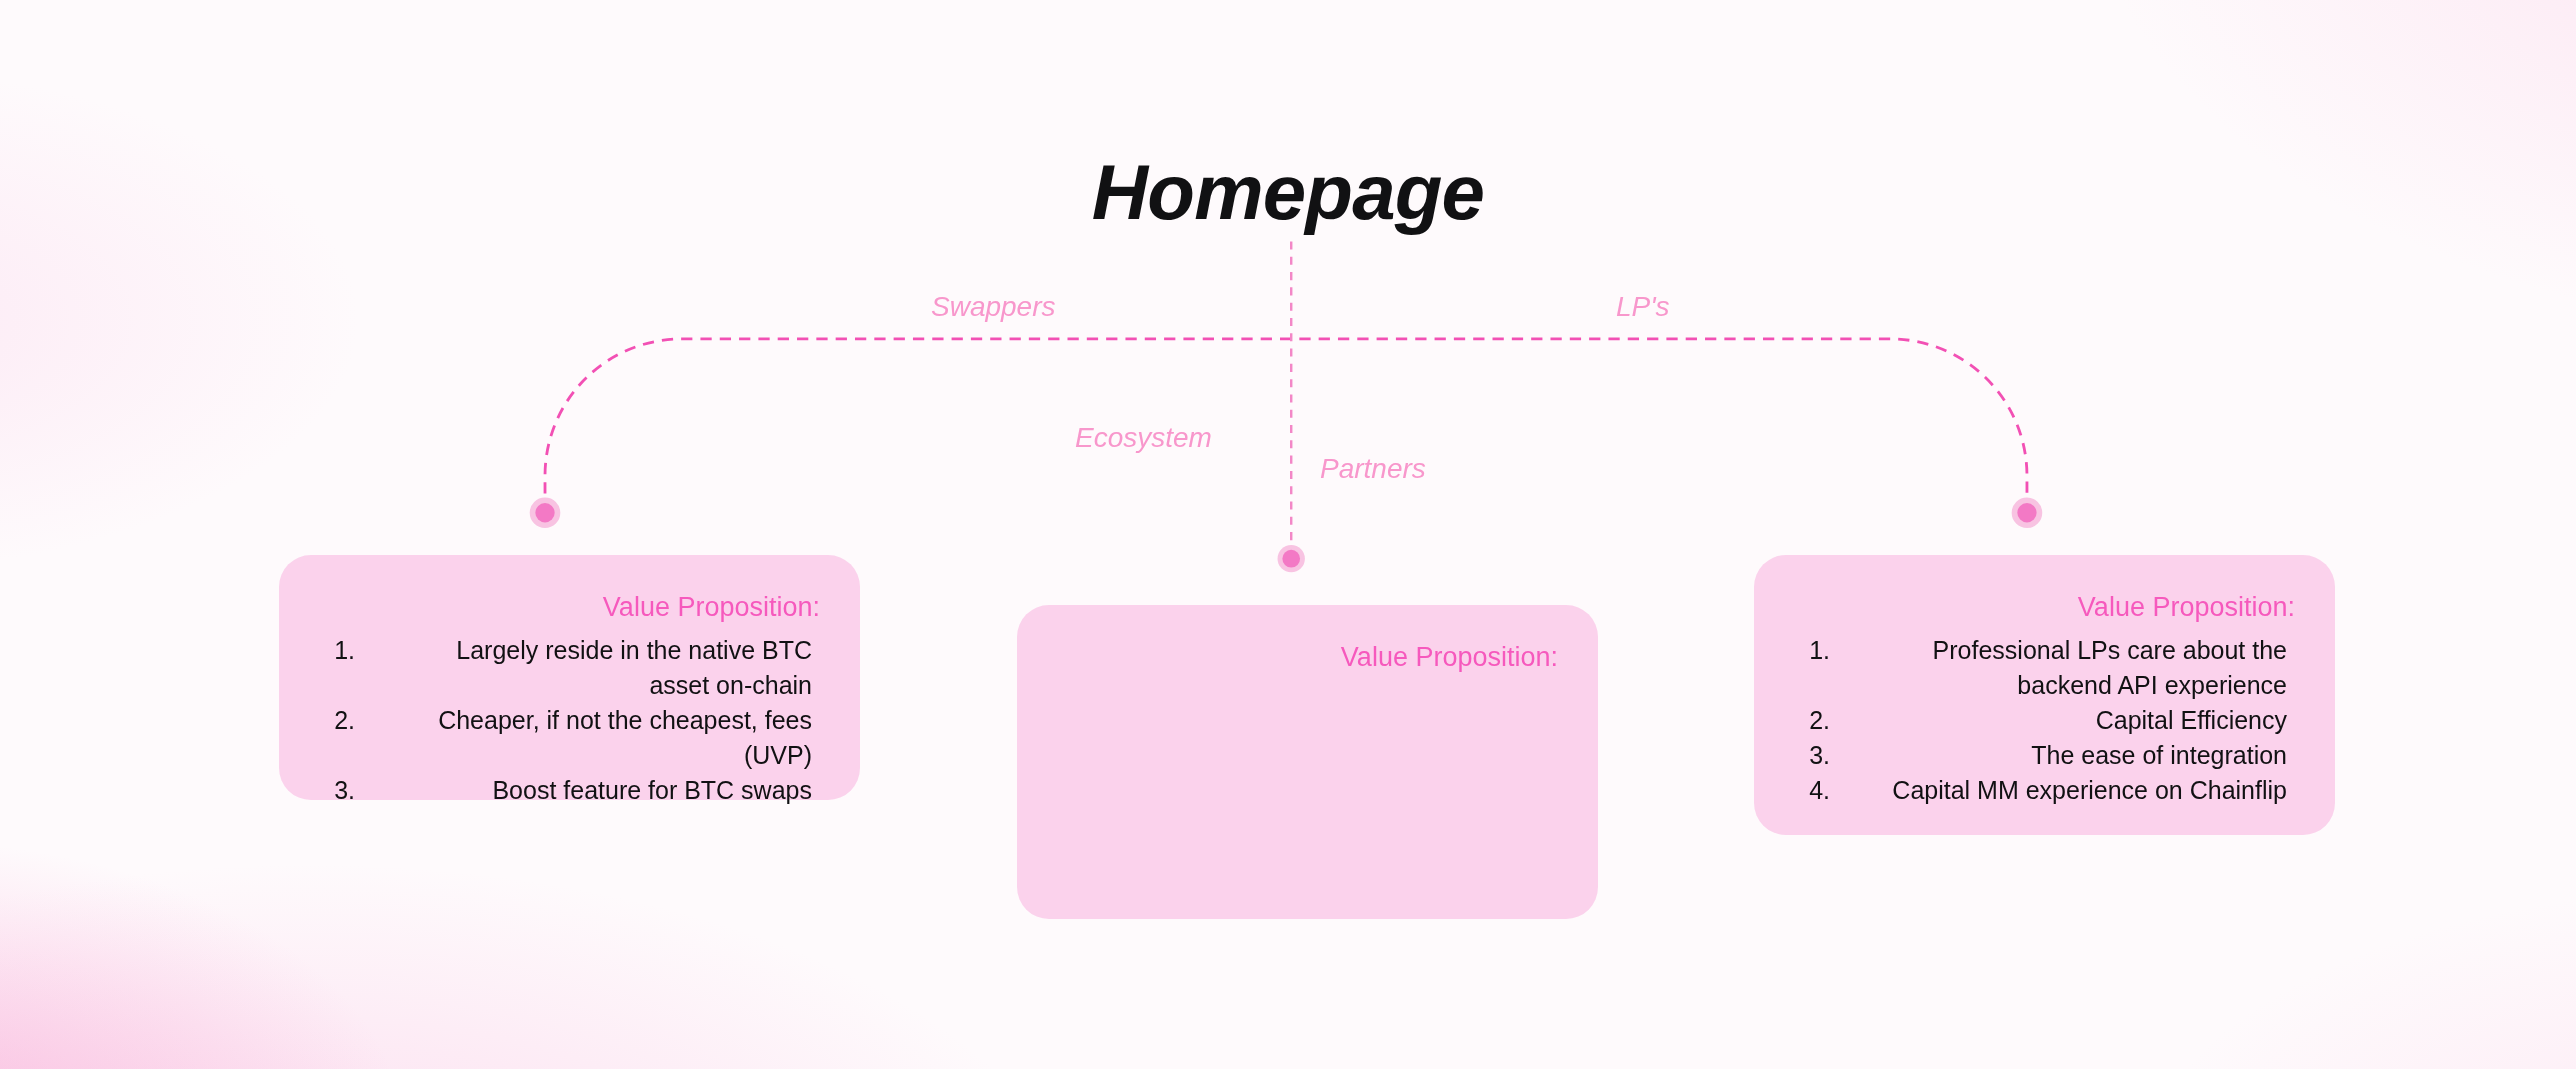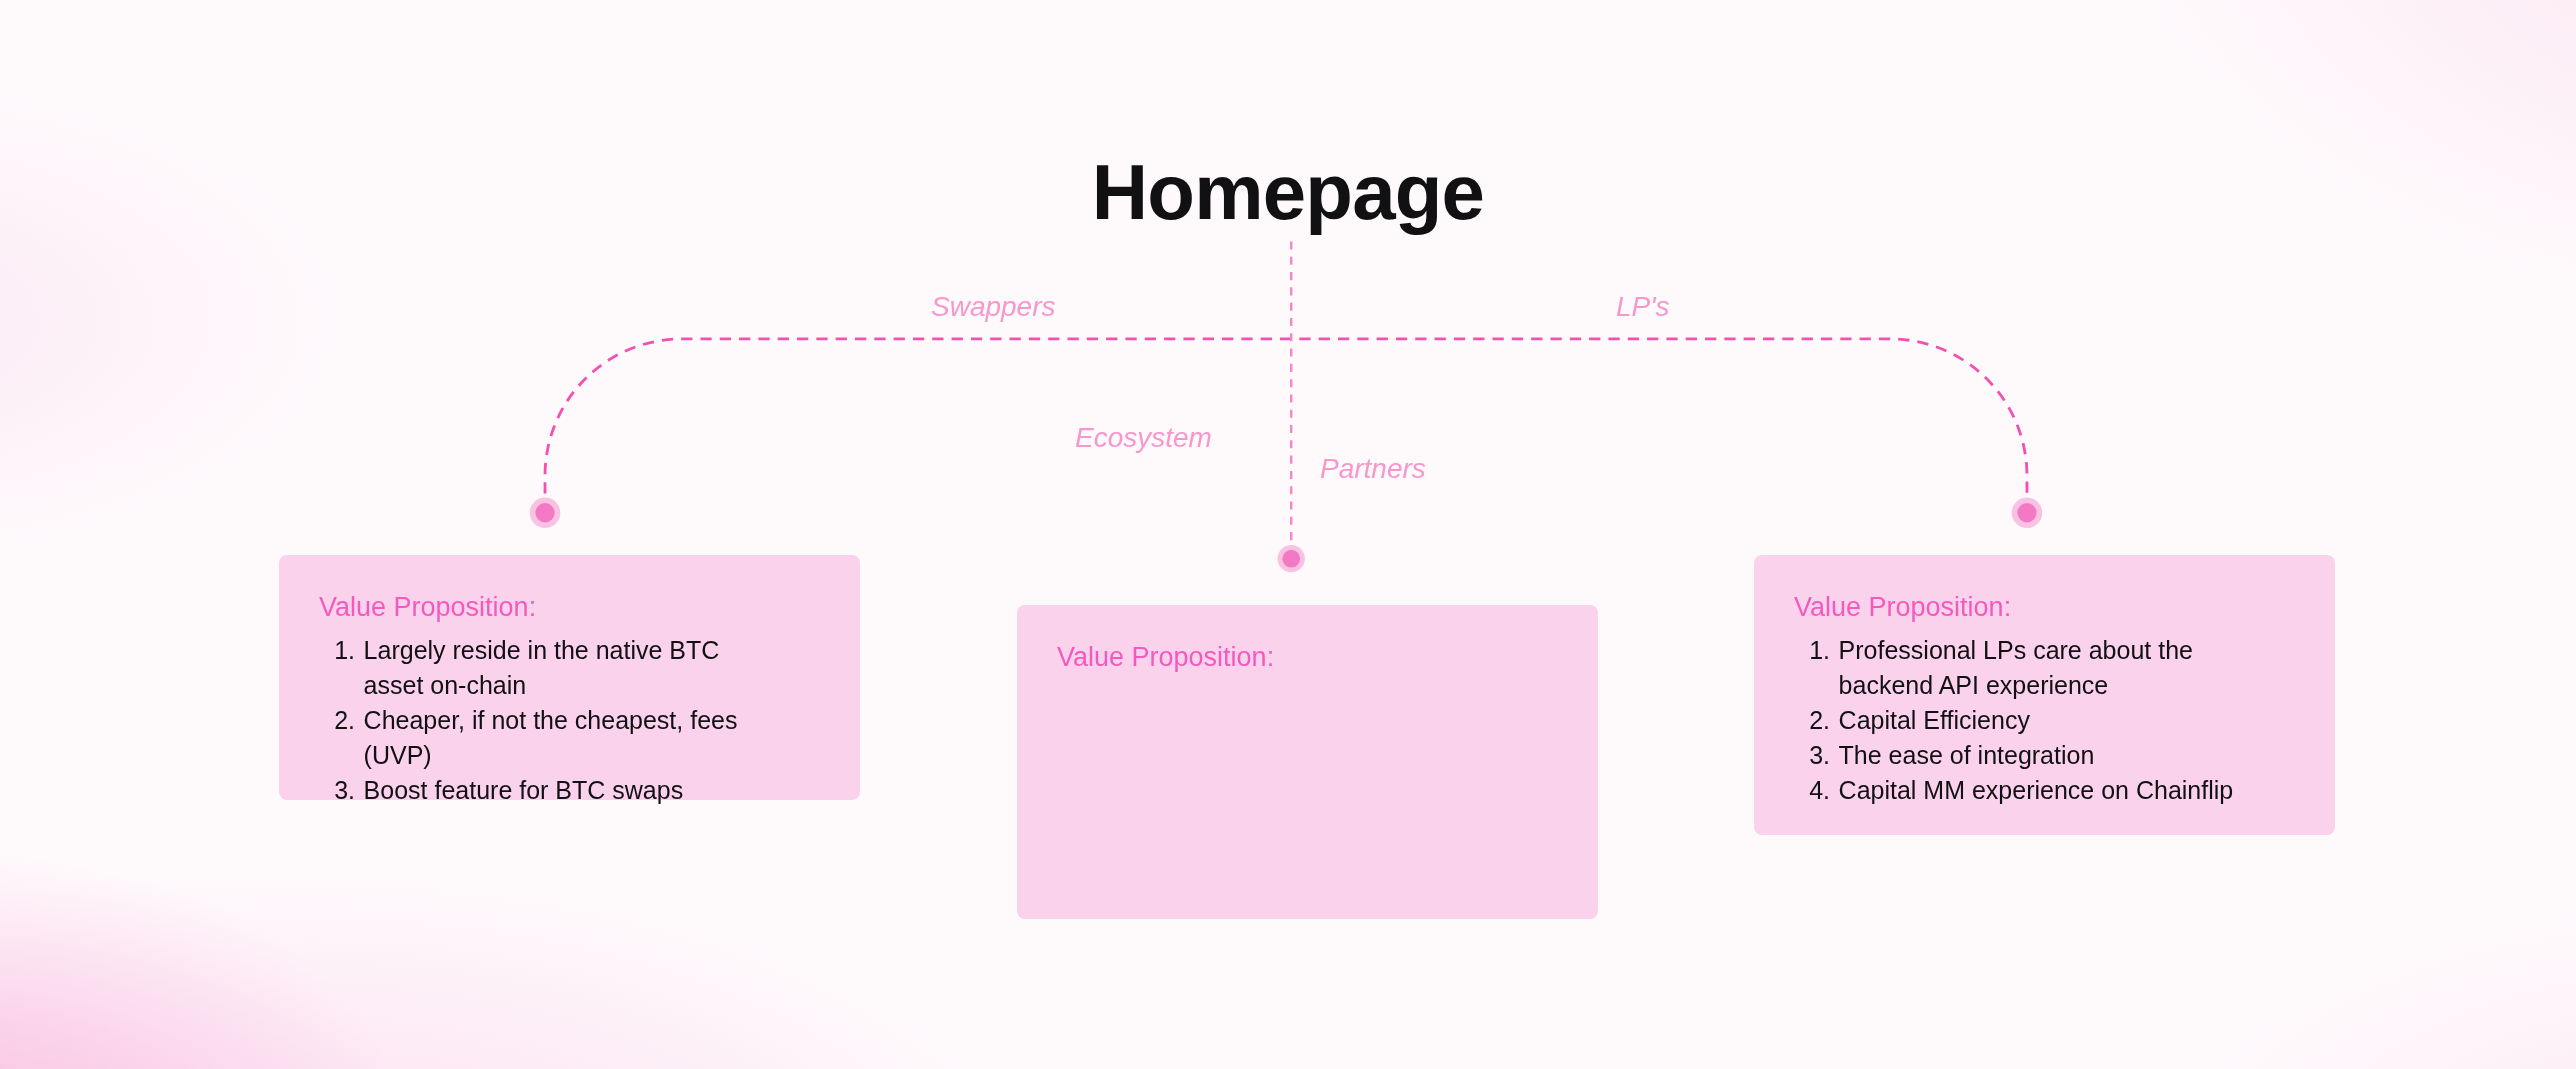--- a/index.html
+++ b/index.html
@@ -12,38 +12,40 @@
       radial-gradient(1369px 765px at 114% -12%, rgba(250,203,229,0.55), rgba(250,203,229,0) 62%),
       radial-gradient(1006px 515px at 106% 112%, rgba(250,195,226,0.33), rgba(250,195,226,0) 60%),
       radial-gradient(886px 435px at -6% 30%, rgba(251,214,236,0.45), rgba(251,214,236,0) 58%),
       #fefafc;
   }
   .page-title{
     position:absolute;left:0;top:147px;width:100%;
     text-align:center;
     font-size:78px;font-weight:700;letter-spacing:-0.8px;
     color:var(--text-dark);
+    font-style:italic;
   }
   .connector-svg{position:absolute;left:0;top:0;}
   .bracket-path{fill:none;stroke:var(--line-pink);stroke-width:3.5;stroke-dasharray:14 10;}
   .center-path{fill:none;stroke:var(--line-pink-light);stroke-width:3;stroke-dasharray:10 9;}
   .dot-ring{fill:var(--dot-ring);}
   .dot-core{fill:var(--dot-pink);}
   .branch-label{
     position:absolute;
     font-size:28px;font-style:italic;
     color:var(--label-pink);
     white-space:nowrap;
   }
   .vp-card{
     position:absolute;box-sizing:border-box;
     background:var(--card-bg);
-    border-radius:8px;
+    border-radius:32px;
     padding:35px 40px 0 40px;
     color:var(--text-dark);
+    text-align:right;
   }
   .vp-heading{
     font-size:27px;line-height:35px;
     color:var(--heading-pink);
     margin:0 0 3.2px 0;
   }
   .vp-list{
     margin:8px;padding:0 0 0 35px;
     list-style:decimal;
     font-size:25px;line-height:35px;

